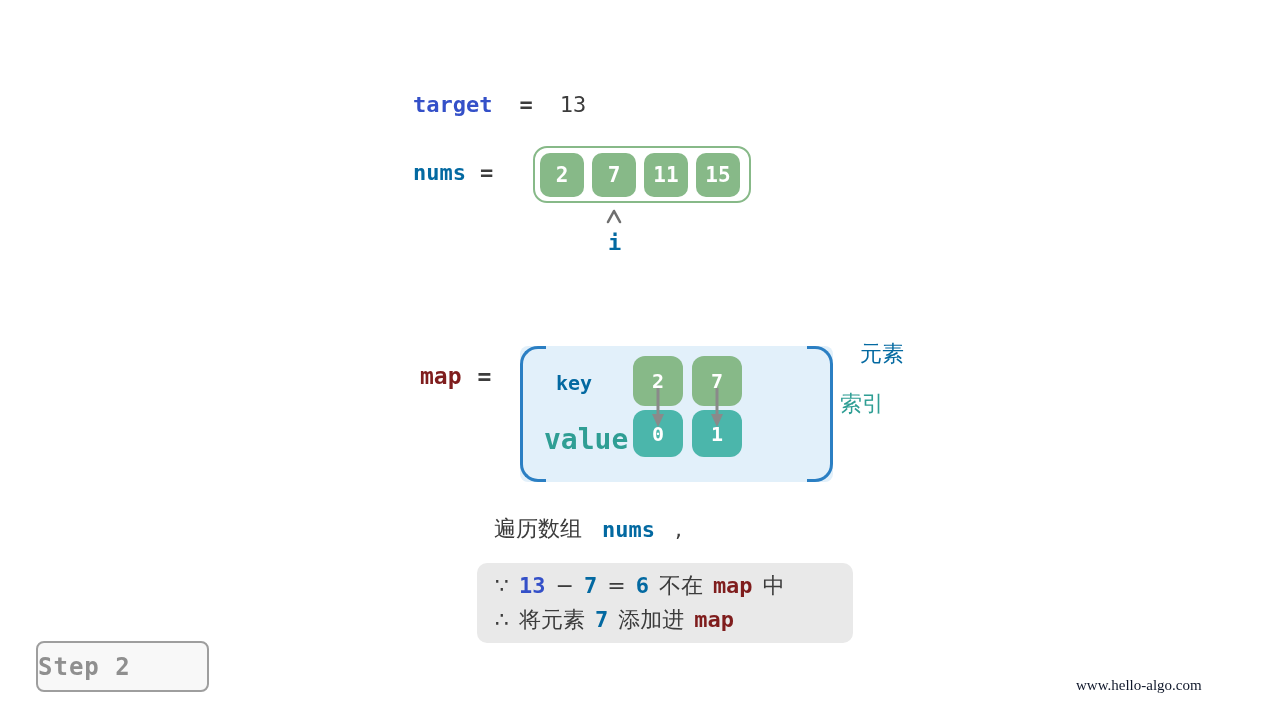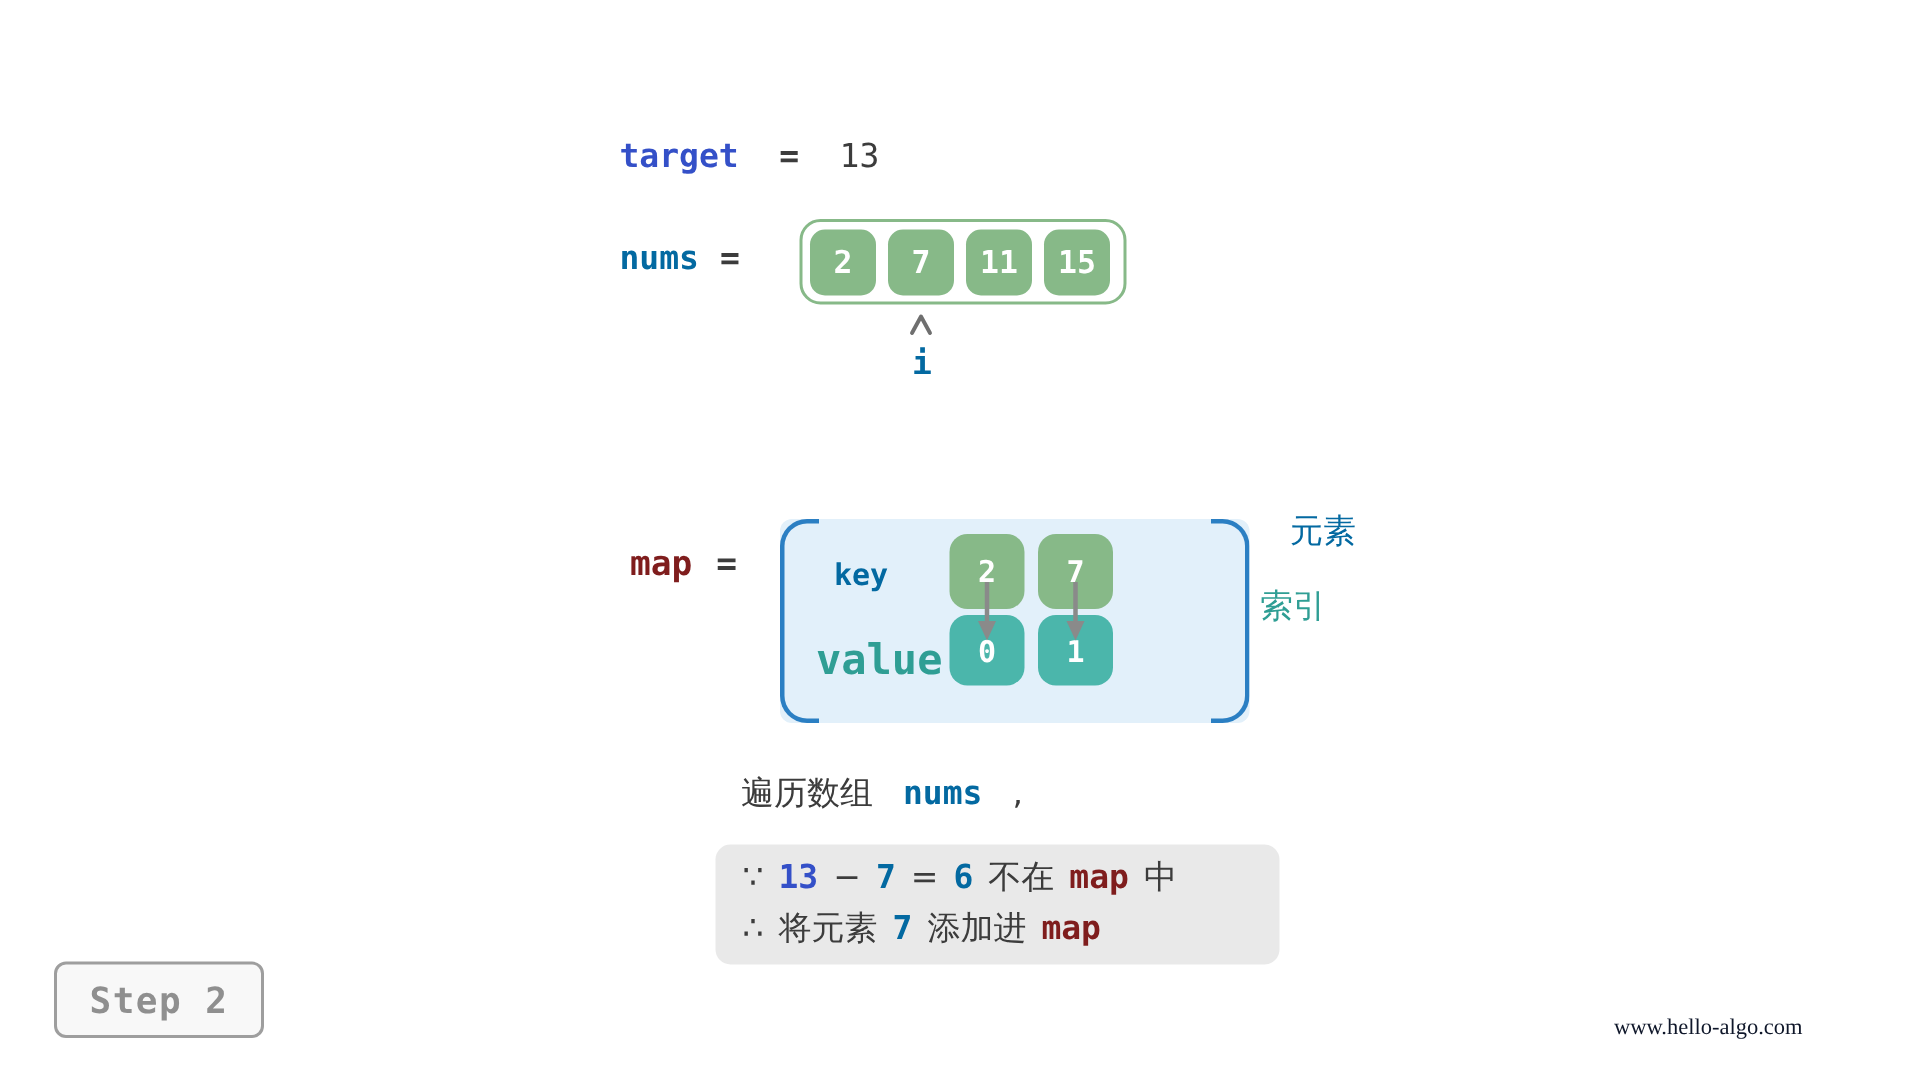--- a/index.html
+++ b/index.html
@@ -55,22 +55,22 @@
 
   
   .caption-row{left:494px;top:514px;gap:20px;font-size:22px;}
 
   
   .inference{left:477px;top:563px;width:376px;height:80px;background:#e9e9e9;border-radius:10px;
              box-sizing:border-box;padding:6px 18px;display:flex;flex-direction:column;justify-content:center;}
   .inf-line{display:flex;align-items:center;gap:10px;font-size:22px;line-height:34px;}
 
   
-  .step-box{left:36px;top:641px;width:140px;height:51px;border:2px solid #9e9e9e;border-radius:8px;
-            background:#f8f8f8;box-sizing:border-box;display:flex;align-items:center;justify-content:center;}
+  .step-box{left:36px;top:641px;width:173px;height:51px;border:2px solid #9e9e9e;border-radius:8px;
+            background:#f8f8f8;box-sizing:border-box;display:flex;align-items:center;justify-content:flex-start;}
   .step-text{font-family:"DejaVu Sans Mono",monospace;font-size:24px;font-weight:bold;color:#8f8f8f;letter-spacing:1px;}
 
   .watermark{left:1076px;top:677px;font-family:Liberation Serif, serif;font-size:15px;color:#0f172a;}
 </style>
 </head>
 <body>
 
 <div class="stage">
 
   <div class="abs row target-row">

